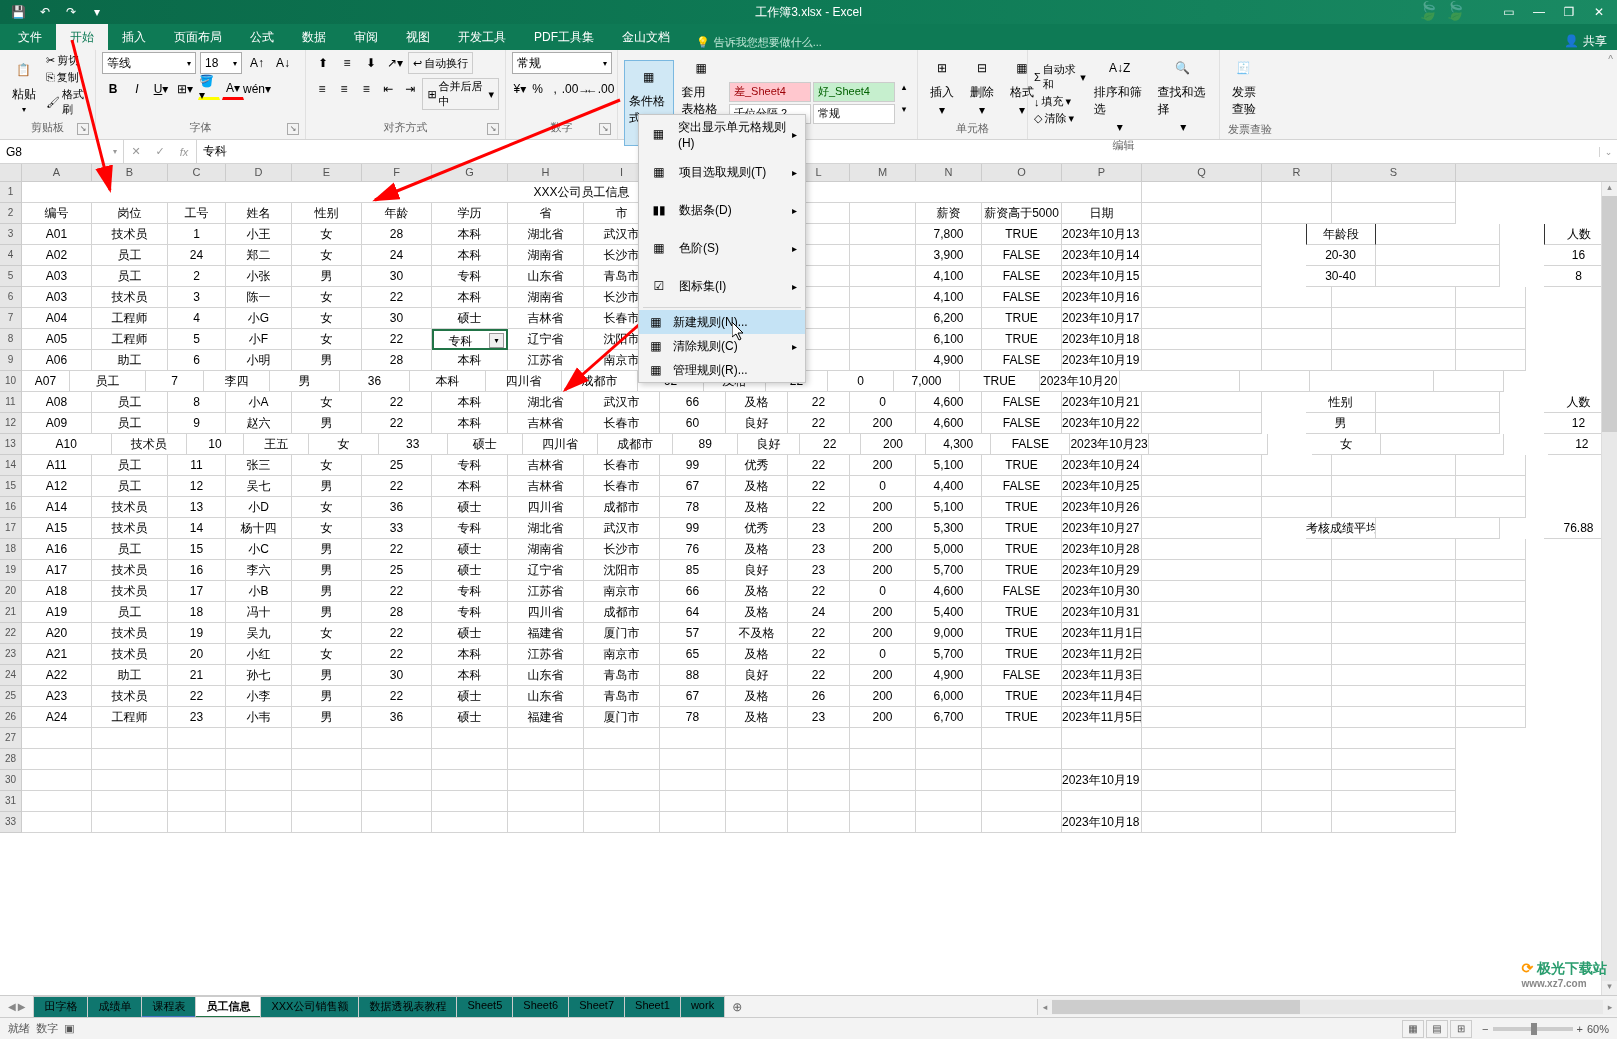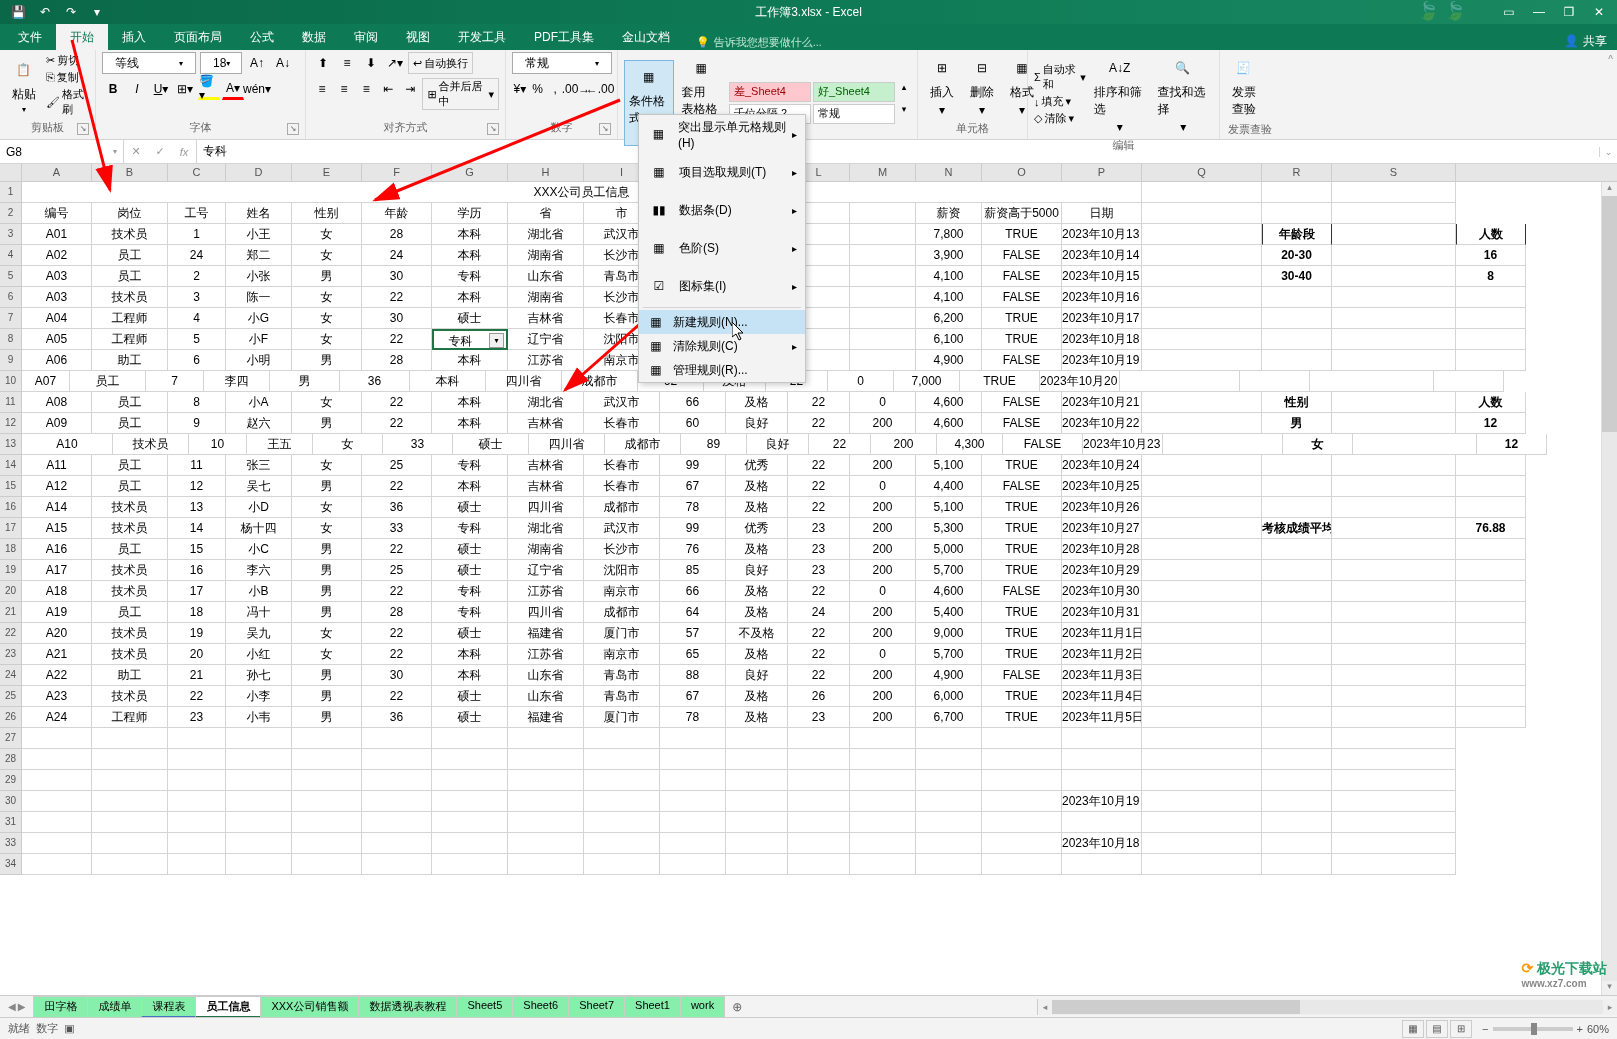--- a/index.html
+++ b/index.html
@@ -24,21 +24,21 @@
   
   .ribbon { height: 90px; background: #f3f3f3; border-bottom: 1px solid #d4d4d4; display: flex; position: relative; }
   .rgroup { border-right: 1px solid #e0e0e0; display: flex; flex-direction: column; padding: 2px 6px; }
   .rgroup .body { flex: 1; display: flex; align-items: center; gap: 4px; }
   .rgroup .label { text-align: center; font-size: 11px; color: #666; padding: 2px 0; position: relative; }
   .rgroup .label .dl { position: absolute; right: 0; bottom: 2px; width: 12px; height: 12px; border: 1px solid #aaa; font-size: 8px; line-height: 10px; }
   .bigbtn { display: flex; flex-direction: column; align-items: center; gap: 2px; padding: 2px 4px; }
   .bigbtn .bicon { width: 28px; height: 28px; display: flex; align-items: center; justify-content: center; }
   .smrow { display: flex; align-items: center; gap: 2px; font-size: 11px; }
   .smbtn { width: 22px; height: 22px; display: flex; align-items: center; justify-content: center; border: 1px solid transparent; }
-  .combo { height: 22px; border: 1px solid #ababab; background: #fff; display: flex; align-items: center; padding: 0 12px; font-size: 12px; }
+  .combo { height: 22px; border: 1px solid #ababab; background: #fff; display: flex; align-items: center; padding: 0 4px; font-size: 12px; }
   .combo .dd { margin-left: auto; font-size: 8px; }
   .stylecell { border: 1px solid #ccc; width: 82px; height: 20px; font-size: 11px; display: flex; align-items: center; padding: 0 4px; background: #fff; }
   
   
   .fbar { height: 24px; border-bottom: 1px solid #d4d4d4; display: flex; align-items: center; background: #fff; }
   .fbar .namebox { width: 124px; border-right: 1px solid #d4d4d4; padding: 0 6px; font-size: 12px; display: flex; align-items: center; height: 100%; }
   .fbar .namebox .dd { margin-left: auto; font-size: 8px; color: #999; }
   .fbar .fxbtns { display: flex; border-right: 1px solid #d4d4d4; height: 100%; }
   .fbar .fxbtns div { width: 24px; display: flex; align-items: center; justify-content: center; color: #999; font-size: 11px; }
   .fbar .finput { flex: 1; padding: 0 6px; font-size: 12px; }
@@ -46,21 +46,21 @@
   
   
   .gridarea { position: absolute; top: 164px; left: 0; right: 0; bottom: 44px; overflow: hidden; background: #fff; }
   .colheads { display: flex; height: 18px; background: #e6e6e6; border-bottom: 1px solid #ccc; position: sticky; top: 0; }
   .colheads .corner { width: 22px; background: #e6e6e6; border-right: 1px solid #ccc; }
   .colheads .ch { border-right: 1px solid #ccc; text-align: center; font-size: 11px; color: #555; line-height: 17px; }
   .rows { }
   .row { display: flex; height: 21px; }
   .rh { width: 22px; background: #e6e6e6; border-right: 1px solid #ccc; border-bottom: 1px solid #ccc; text-align: center; font-size: 10px; color: #555; line-height: 20px; }
   .cell { border-right: 1px solid #d4d4d4; border-bottom: 1px solid #d4d4d4; text-align: center; font-size: 12px; line-height: 20px; overflow: hidden; white-space: nowrap; }
-  .cell.b { font-weight: bold; }
+  .cell.b { font-weight: normal; margin-left: 44px; }
   .cell.thickLR { border-left: 1px solid #333; border-right: 1px solid #333; }
   .cell.selected { border: 2px solid #217346; }
   .filterbtn { float: right; width: 15px; height: 15px; border: 1px solid #999; background: #f0f0f0; font-size: 8px; line-height: 13px; margin: 2px; }
   
   
   .cfmenu { position: absolute; top: 114px; left: 638px; width: 168px; background: #f3f3f3; border: 1px solid #c6c6c6; box-shadow: 2px 2px 6px rgba(0,0,0,0.2); z-index: 100; }
   .cfmenu .mi { display: flex; align-items: center; gap: 8px; padding: 6px 8px; height: 38px; font-size: 12px; position: relative; }
   .cfmenu .mi:hover, .cfmenu .mi.hover { background: #c5e3f5; }
   .cfmenu .mi .micon { width: 24px; height: 24px; display: flex; align-items: center; justify-content: center; }
   .cfmenu .mi .arr { position: absolute; right: 8px; font-size: 10px; }
@@ -69,21 +69,21 @@
   .cfmenu .mi.sm .micon { width: 18px; height: 18px; }
   
   
   .arrow { position: absolute; z-index: 50; }
   .arrow svg { overflow: visible; }
   
   
   .sheettabs { position: absolute; bottom: 22px; left: 0; right: 0; height: 22px; background: #f3f3f3; border-top: 1px solid #ccc; display: flex; align-items: center; }
   .sheettabs .nav { display: flex; gap: 2px; padding: 0 8px; }
   .sheettabs .nav span { color: #888; font-size: 10px; }
-  .sheettabs .tab { padding: 2px 10px; border: 1px solid #ccc; border-bottom: none; background: #86efac; font-size: 11px; margin-right: -1px; }
+  .sheettabs .tab { padding: 2px 10px; border: 1px solid #ccc; border-bottom: none; background: #0f766e; font-size: 11px; margin-right: -1px; }
   .sheettabs .tab.active { background: #fff; border-bottom: 2px solid #217346; font-weight: bold; }
   .sheettabs .tab.hl { border-bottom: 2px solid #4472c4; }
   .sheettabs .add { padding: 0 8px; color: #666; }
   .sheettabs .hscroll { margin-left: auto; width: 580px; height: 16px; background: #f0f0f0; border-left: 1px solid #ccc; display: flex; align-items: center; }
   .sheettabs .hscroll .tr { width: 14px; text-align: center; font-size: 9px; color: #888; }
   .sheettabs .hscroll .track { flex: 1; background: #e8e8e8; height: 14px; position: relative; }
   .sheettabs .hscroll .thumb { position: absolute; left: 0; width: 45%; height: 100%; background: #cdcdcd; }
   
   
   .statusbar { position: absolute; bottom: 0; left: 0; right: 0; height: 22px; background: #f3f3f3; border-top: 1px solid #ccc; display: flex; align-items: center; padding: 0 8px; font-size: 11px; color: #555; }
@@ -967,21 +967,43 @@
         <div class="cell " style="width:62px"></div>
         <div class="cell " style="width:66px"></div>
         <div class="cell " style="width:66px"></div>
         <div class="cell " style="width:80px"></div>
         <div class="cell " style="width:80px"></div>
         <div class="cell " style="width:120px"></div>
         <div class="cell " style="width:70px"></div>
         <div class="cell " style="width:124px"></div>
       </div>
       <div class="row">
-        <div class="rh">29</div>
+        <div class="rh">30</div>
+        <div class="cell " style="width:70px"></div>
+        <div class="cell " style="width:76px"></div>
+        <div class="cell " style="width:58px"></div>
+        <div class="cell " style="width:66px"></div>
+        <div class="cell " style="width:70px"></div>
+        <div class="cell " style="width:70px"></div>
+        <div class="cell " style="width:76px"></div>
+        <div class="cell " style="width:76px"></div>
+        <div class="cell " style="width:76px"></div>
+        <div class="cell " style="width:66px"></div>
+        <div class="cell " style="width:62px"></div>
+        <div class="cell " style="width:62px"></div>
+        <div class="cell " style="width:66px"></div>
+        <div class="cell " style="width:66px"></div>
+        <div class="cell " style="width:80px"></div>
+        <div class="cell " style="width:80px">2023年10月19日</div>
+        <div class="cell " style="width:120px"></div>
+        <div class="cell " style="width:70px"></div>
+        <div class="cell " style="width:124px"></div>
+      </div>
+      <div class="row">
+        <div class="rh">31</div>
         <div class="cell " style="width:70px"></div>
         <div class="cell " style="width:76px"></div>
         <div class="cell " style="width:58px"></div>
         <div class="cell " style="width:66px"></div>
         <div class="cell " style="width:70px"></div>
         <div class="cell " style="width:70px"></div>
         <div class="cell " style="width:76px"></div>
         <div class="cell " style="width:76px"></div>
         <div class="cell " style="width:76px"></div>
         <div class="cell " style="width:66px"></div>
@@ -989,103 +1011,37 @@
         <div class="cell " style="width:62px"></div>
         <div class="cell " style="width:66px"></div>
         <div class="cell " style="width:66px"></div>
         <div class="cell " style="width:80px"></div>
         <div class="cell " style="width:80px"></div>
         <div class="cell " style="width:120px"></div>
         <div class="cell " style="width:70px"></div>
         <div class="cell " style="width:124px"></div>
       </div>
       <div class="row">
-        <div class="rh">30</div>
-        <div class="cell " style="width:70px"></div>
-        <div class="cell " style="width:76px"></div>
-        <div class="cell " style="width:58px"></div>
-        <div class="cell " style="width:66px"></div>
-        <div class="cell " style="width:70px"></div>
-        <div class="cell " style="width:70px"></div>
-        <div class="cell " style="width:76px"></div>
-        <div class="cell " style="width:76px"></div>
-        <div class="cell " style="width:76px"></div>
-        <div class="cell " style="width:66px"></div>
-        <div class="cell " style="width:62px"></div>
-        <div class="cell " style="width:62px"></div>
-        <div class="cell " style="width:66px"></div>
-        <div class="cell " style="width:66px"></div>
-        <div class="cell " style="width:80px"></div>
-        <div class="cell " style="width:80px">2023年10月19日</div>
-        <div class="cell " style="width:120px"></div>
-        <div class="cell " style="width:70px"></div>
-        <div class="cell " style="width:124px"></div>
-      </div>
-      <div class="row">
-        <div class="rh">31</div>
-        <div class="cell " style="width:70px"></div>
-        <div class="cell " style="width:76px"></div>
-        <div class="cell " style="width:58px"></div>
-        <div class="cell " style="width:66px"></div>
-        <div class="cell " style="width:70px"></div>
-        <div class="cell " style="width:70px"></div>
-        <div class="cell " style="width:76px"></div>
-        <div class="cell " style="width:76px"></div>
-        <div class="cell " style="width:76px"></div>
-        <div class="cell " style="width:66px"></div>
-        <div class="cell " style="width:62px"></div>
-        <div class="cell " style="width:62px"></div>
-        <div class="cell " style="width:66px"></div>
-        <div class="cell " style="width:66px"></div>
-        <div class="cell " style="width:80px"></div>
-        <div class="cell " style="width:80px"></div>
-        <div class="cell " style="width:120px"></div>
-        <div class="cell " style="width:70px"></div>
-        <div class="cell " style="width:124px"></div>
-      </div>
-      <div class="row">
         <div class="rh">33</div>
         <div class="cell " style="width:70px"></div>
         <div class="cell " style="width:76px"></div>
         <div class="cell " style="width:58px"></div>
         <div class="cell " style="width:66px"></div>
         <div class="cell " style="width:70px"></div>
         <div class="cell " style="width:70px"></div>
         <div class="cell " style="width:76px"></div>
         <div class="cell " style="width:76px"></div>
         <div class="cell " style="width:76px"></div>
         <div class="cell " style="width:66px"></div>
         <div class="cell " style="width:62px"></div>
         <div class="cell " style="width:62px"></div>
         <div class="cell " style="width:66px"></div>
         <div class="cell " style="width:66px"></div>
         <div class="cell " style="width:80px"></div>
         <div class="cell " style="width:80px">2023年10月18日</div>
-        <div class="cell " style="width:120px"></div>
-        <div class="cell " style="width:70px"></div>
-        <div class="cell " style="width:124px"></div>
-      </div>
-      <div class="row">
-        <div class="rh">34</div>
-        <div class="cell " style="width:70px"></div>
-        <div class="cell " style="width:76px"></div>
-        <div class="cell " style="width:58px"></div>
-        <div class="cell " style="width:66px"></div>
-        <div class="cell " style="width:70px"></div>
-        <div class="cell " style="width:70px"></div>
-        <div class="cell " style="width:76px"></div>
-        <div class="cell " style="width:76px"></div>
-        <div class="cell " style="width:76px"></div>
-        <div class="cell " style="width:66px"></div>
-        <div class="cell " style="width:62px"></div>
-        <div class="cell " style="width:62px"></div>
-        <div class="cell " style="width:66px"></div>
-        <div class="cell " style="width:66px"></div>
-        <div class="cell " style="width:80px"></div>
-        <div class="cell " style="width:80px"></div>
         <div class="cell " style="width:120px"></div>
         <div class="cell " style="width:70px"></div>
         <div class="cell " style="width:124px"></div>
       </div>
     </div>
 </div>
 
 <div class="vscroll">
   <div class="tr">▴</div>
   <div class="track">

